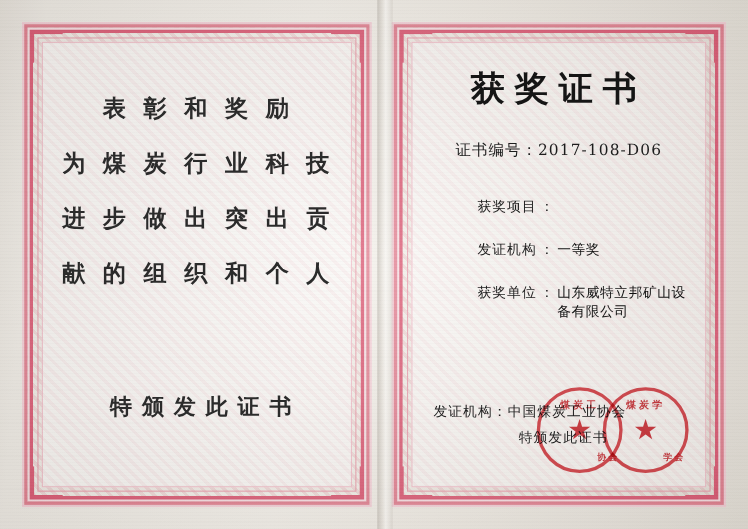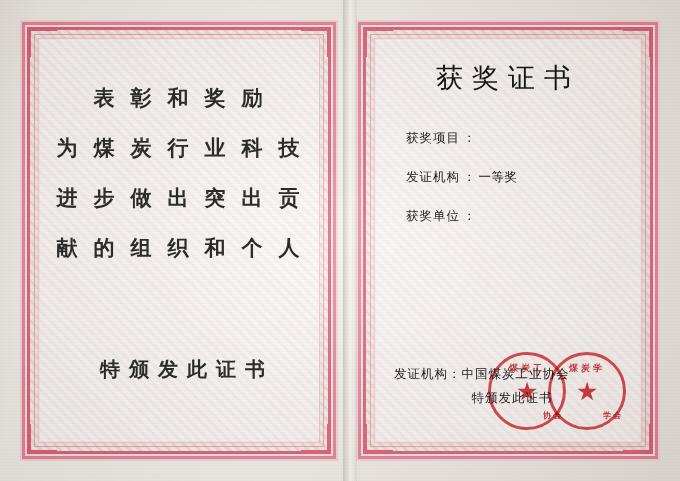--- a/index.html
+++ b/index.html
@@ -133,37 +133,38 @@
     font-family: "DejaVu Serif", "Liberation Serif", serif;
     font-size: 17px;
     font-weight: 700;
     color: #1d1d1d;
     letter-spacing: 2px;
   }
   .award-title {
     text-align: center;
     margin-top: 20px;
     font-family: "DejaVu Serif", "Liberation Serif", serif;
-    font-size: 27px;
-    font-weight: 400;
+    font-size: 31px;
+    font-weight: 700;
     color: #151515;
     letter-spacing: 9px;
   }
   .cert-no {
     text-align: center;
     margin-top: 26px;
     font-family: "DejaVu Serif", "Liberation Serif", serif;
     font-size: 14px;
     color: #1d1d1d;
     letter-spacing: 1px;
   }
   .fields {
     margin-top: 34px;
     padding-left: 30px;
     padding-right: 8px;
+    margin-left: 28px;
   }
   .field-row {
     display: flex;
     align-items: baseline;
     margin-bottom: 22px;
     font-family: "DejaVu Serif", "Liberation Serif", serif;
   }
   .field-label {
     flex: 0 0 auto;
     font-size: 12.5px;
@@ -316,37 +317,41 @@
       <div class="corner tr"></div>
       <div class="corner bl"></div>
       <div class="corner br"></div>
     </div>
 
     <div class="content">
 
 
       <div class="award-title">获奖证书</div>
 
+      <div class="cert-no">
+        <span>证书编号</span><span>：</span><span>2017-108-D06</span>
+      </div>
 
       <div class="fields">
 
         <div class="field-row project">
           <span class="field-label">获奖项目</span>
           <span class="field-colon">：</span>
         </div>
 
         <div class="field-row">
           <span class="field-label">发证机构</span>
           <span class="field-colon">：</span>
           <span class="field-value">一等奖</span>
         </div>
 
         <div class="field-row">
           <span class="field-label">获奖单位</span>
           <span class="field-colon">：</span>
+          <span class="field-value">山东威特立邦矿山设备有限公司</span>
         </div>
 
       </div>
 
       <div class="issuer">
         <span>发证机构</span><span>：</span><span>中国煤炭工业协会</span>
       </div>
 
       <div class="issuer-line2">特颁发此证书</div>
 

